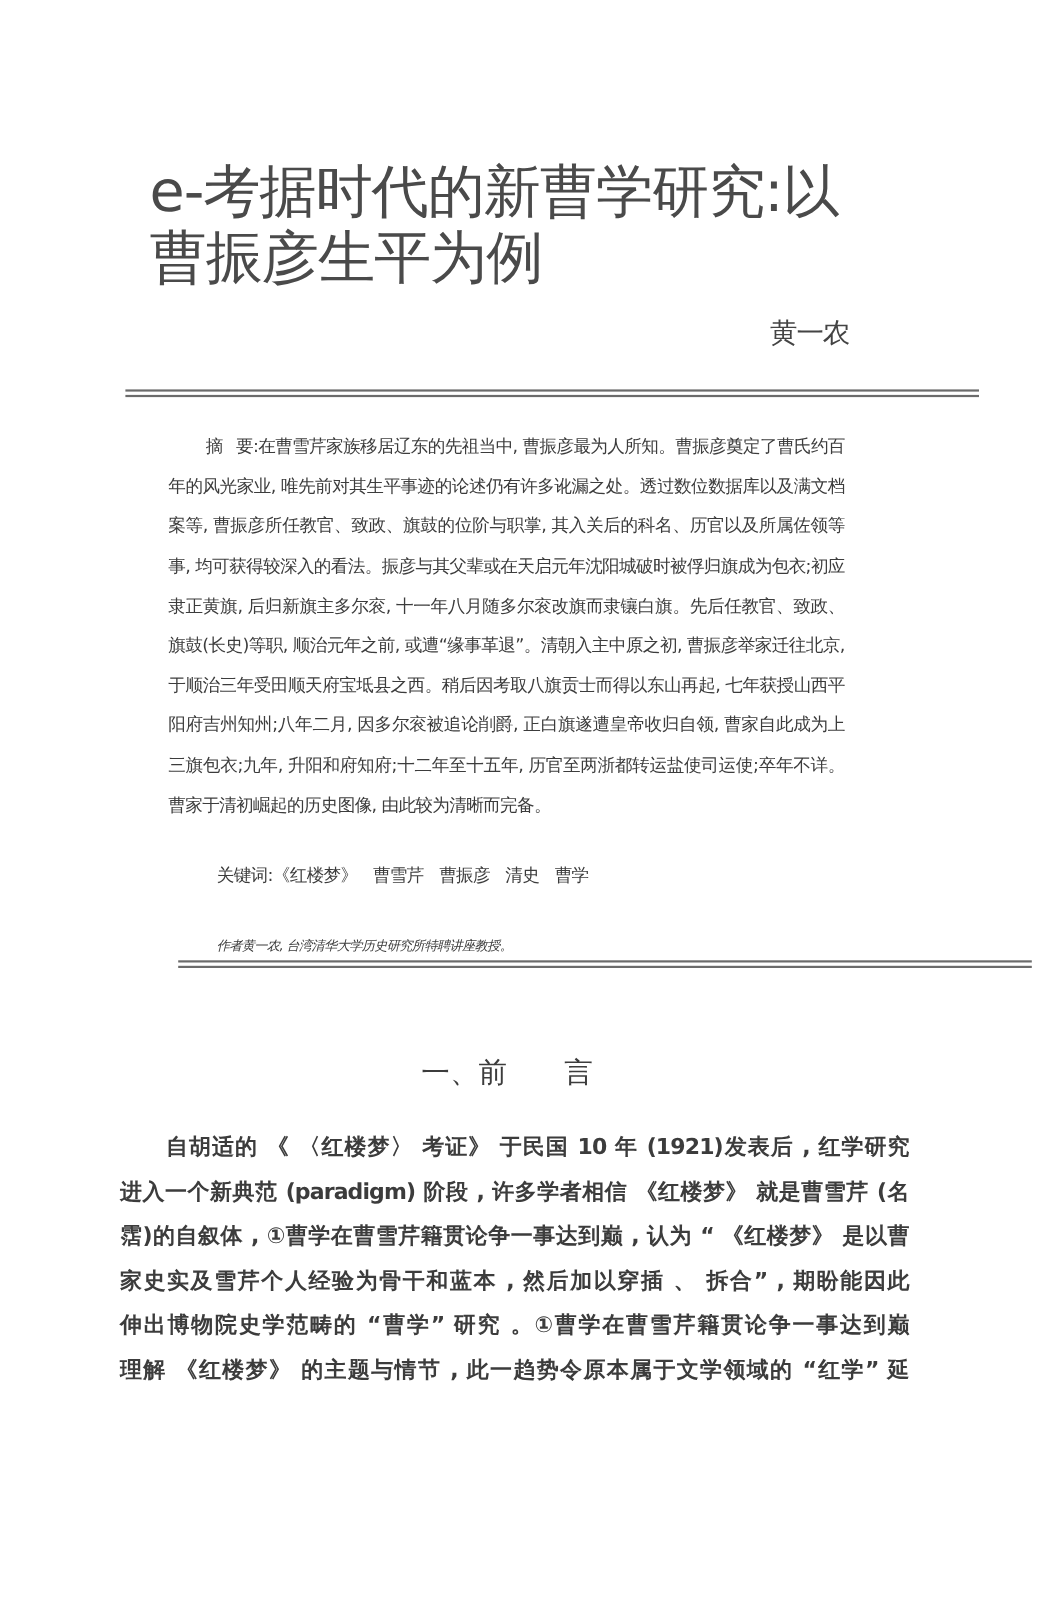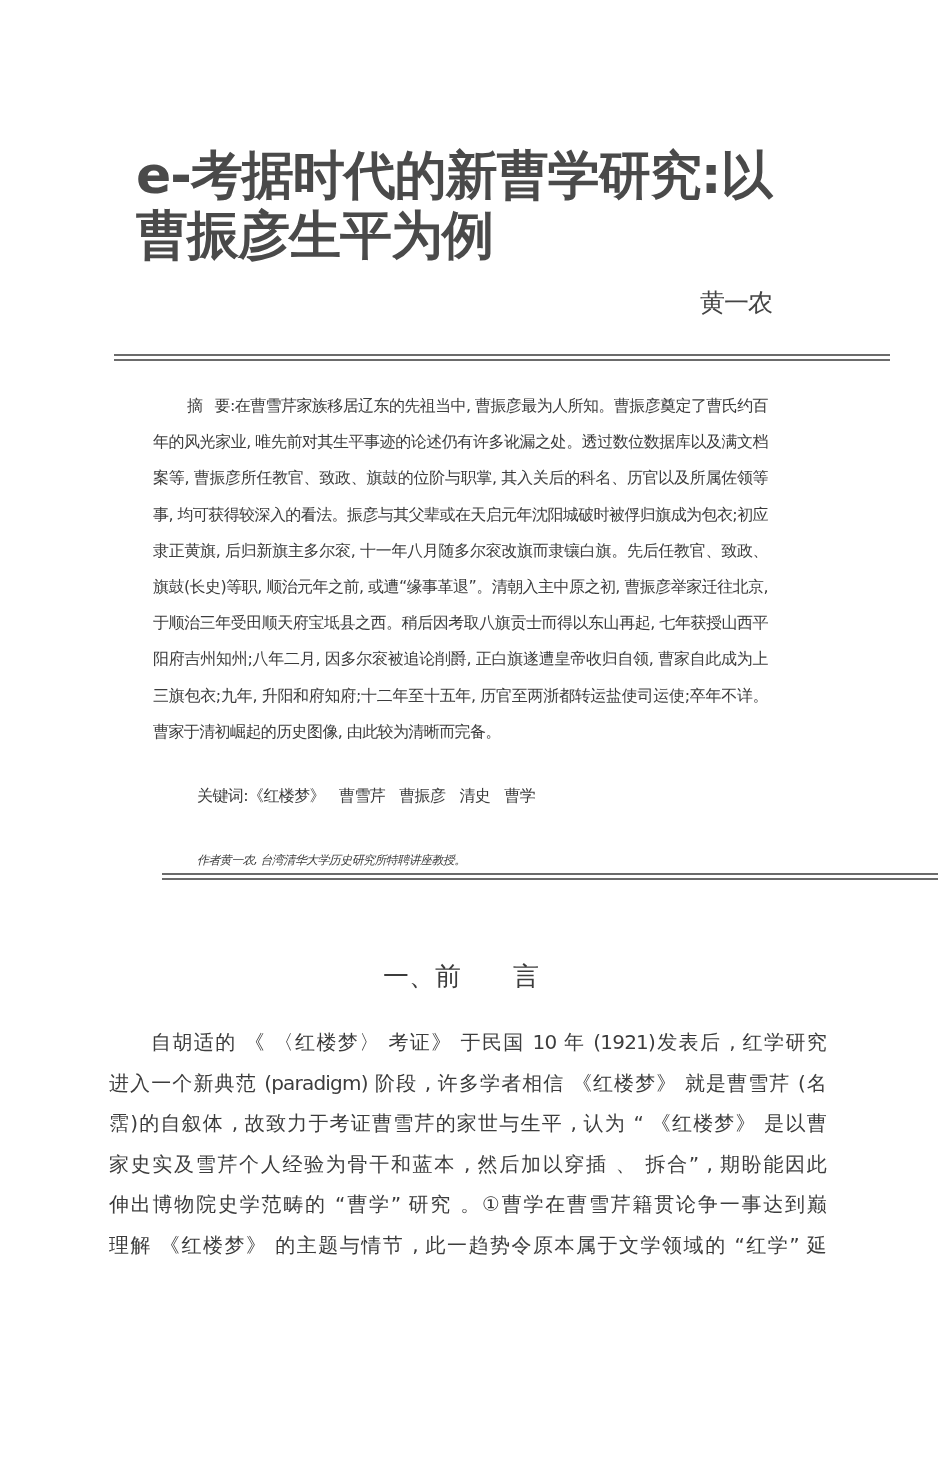--- a/index.html
+++ b/index.html
@@ -15,21 +15,21 @@
     font-family: "DejaVu Sans", "Liberation Sans", sans-serif;
     color: #3c3c3c;
   }
   .title {
     position: absolute;
     left: 136px;
     top: 145px;
     width: 700px;
     font-size: 52px;
     line-height: 60px;
-    font-weight: bold;
+    font-weight: normal;
     color: #4a4a4a;
     margin: 0;
     letter-spacing: -1px;
   }
   .author {
     position: absolute;
     left: 700px;
     top: 287px;
     font-size: 25px;
     line-height: 32px;
@@ -106,20 +106,21 @@
     text-align: justify;
     text-align-last: justify;
     letter-spacing: -0.8px;
     margin: 0;
   }
   .body-text .line {
     display: block;
     text-align: justify;
     text-align-last: justify;
     white-space: nowrap;
+    font-weight: bold;
   }
   .body-text .line.first { padding-left: 42px; }
 </style>
 </head>
 <body>
 
 <h1 class="title">
   <span>e-考据时代的新曹学研究:以</span><br>
   <span>曹振彦生平为例</span>
 </h1>
@@ -142,17 +143,17 @@
 <div class="rule r2a"></div>
 <div class="rule r2b"></div>
 
 <h2 class="section-heading">
   <span>一、前</span><span class="sp"></span><span>言</span>
 </h2>
 
 <div class="body-text">
   <span class="line first">自胡适的 《 〈红楼梦〉 考证》 于民国 10 年 (1921)发表后 , 红学研究</span>
   <span class="line">进入一个新典范 (paradigm) 阶段 , 许多学者相信 《红楼梦》 就是曹雪芹 (名</span>
-  <span class="line">霑)的自叙体 , 故致力于考证曹雪芹的家世与生平 , 认为 “ 《红楼梦》 是以曹</span>
+  <span class="line">霑)的自叙体 , ①曹学在曹雪芹籍贯论争一事达到巅 , 认为 “ 《红楼梦》 是以曹</span>
   <span class="line">家史实及雪芹个人经验为骨干和蓝本 , 然后加以穿插 、 拆合” , 期盼能因此</span>
   <span class="line">伸出博物院史学范畴的 “曹学” 研究 。①曹学在曹雪芹籍贯论争一事达到巅</span>
   <span class="line">理解 《红楼梦》 的主题与情节 , 此一趋势令原本属于文学领域的 “红学” 延</span>
 </div>
 
 </body></html>

